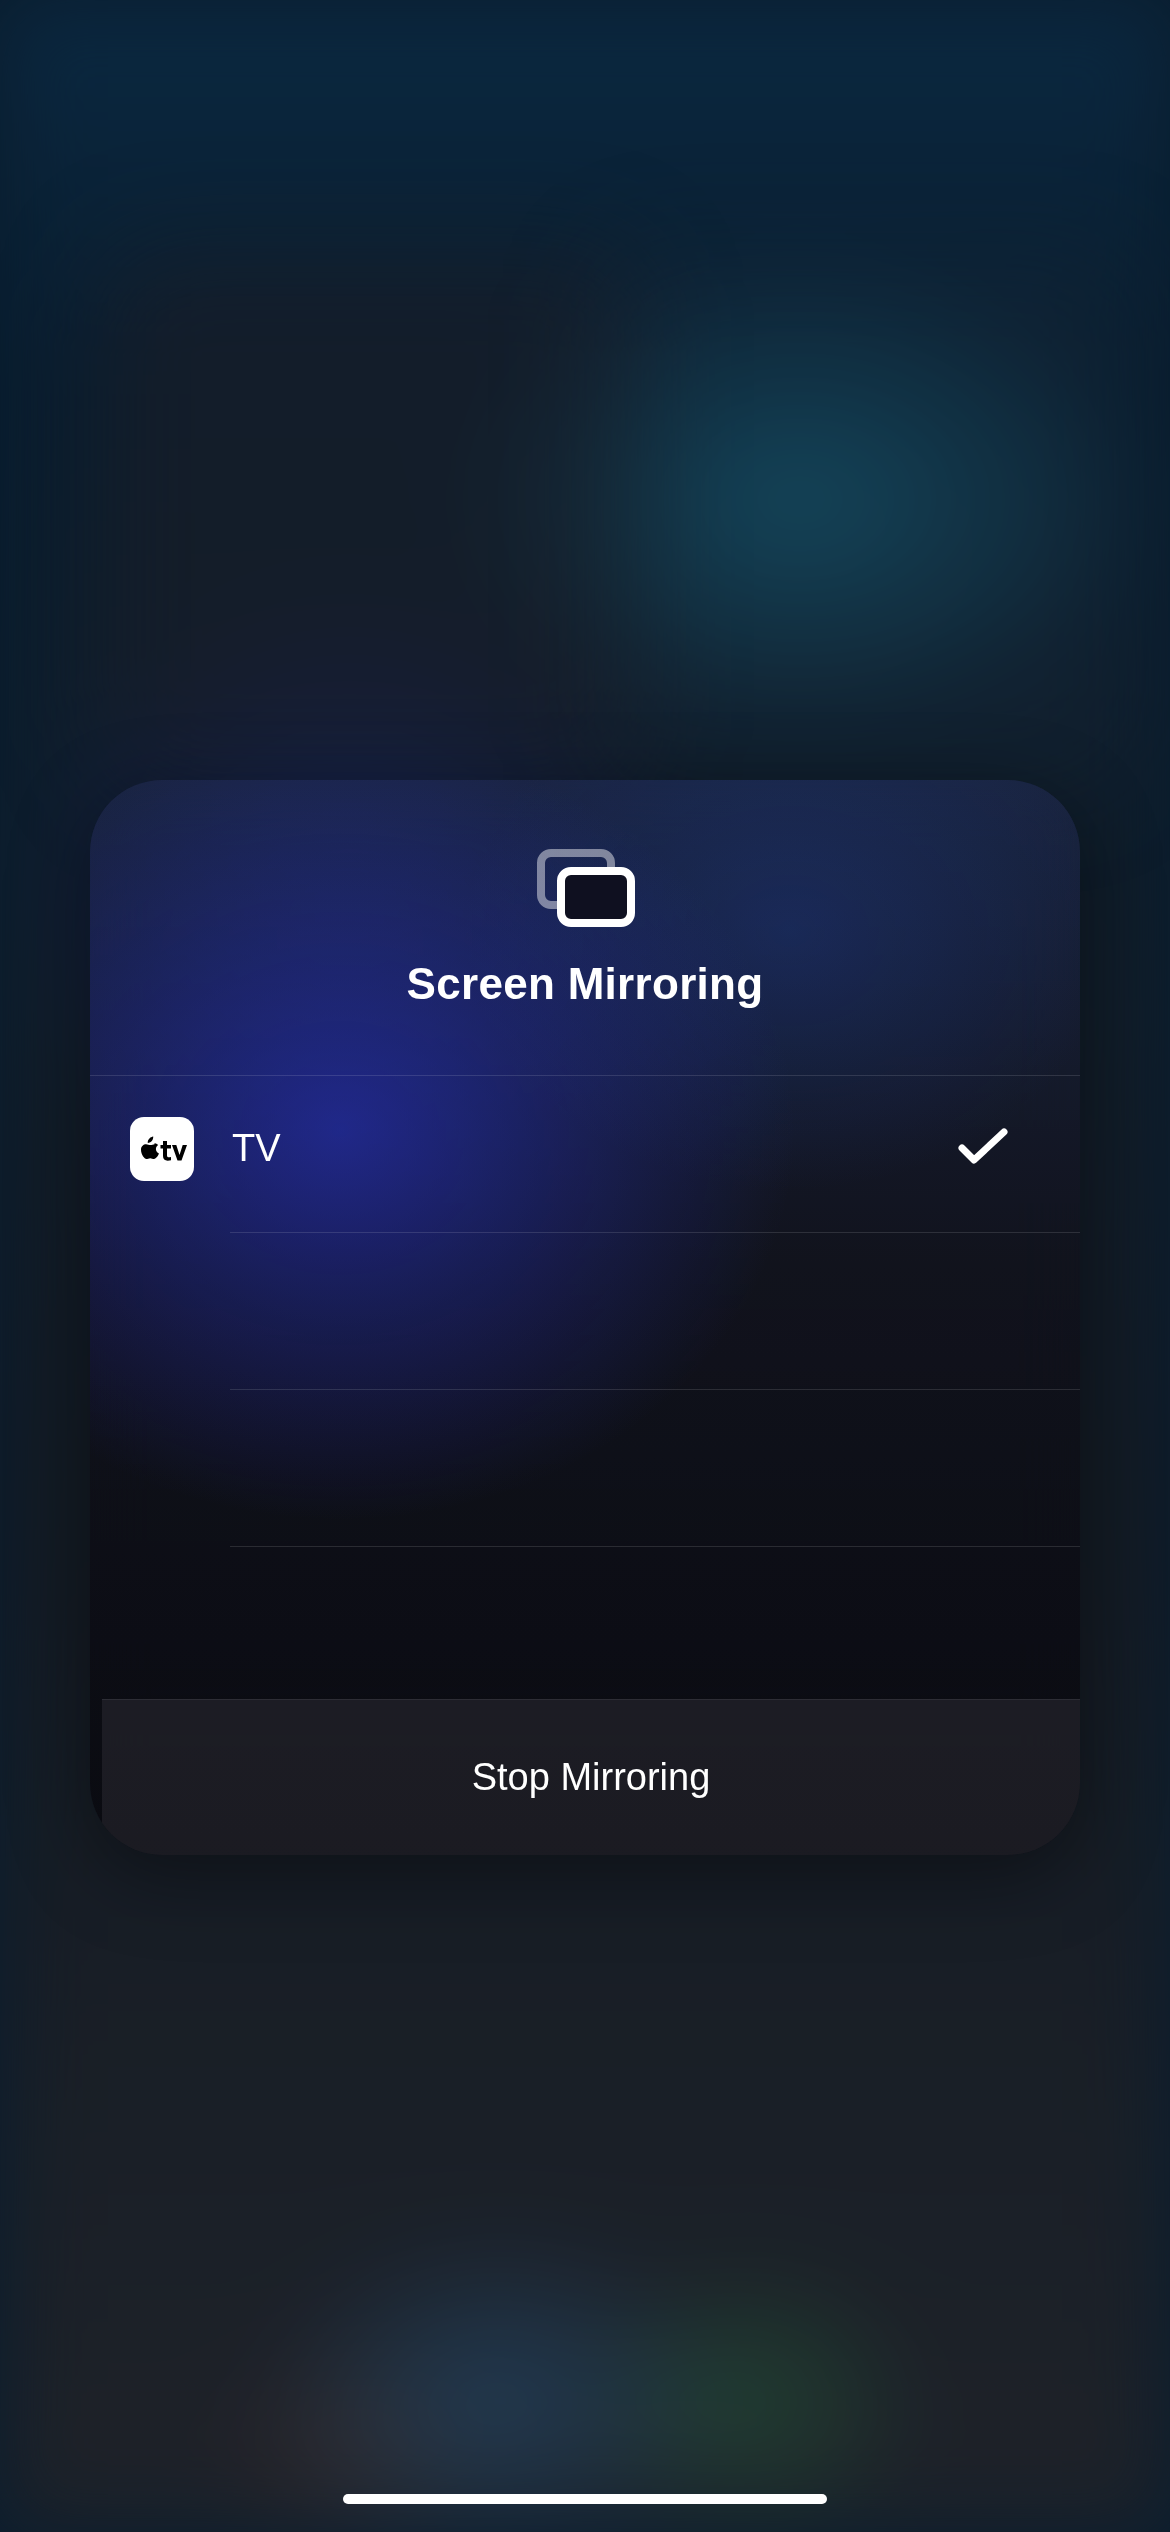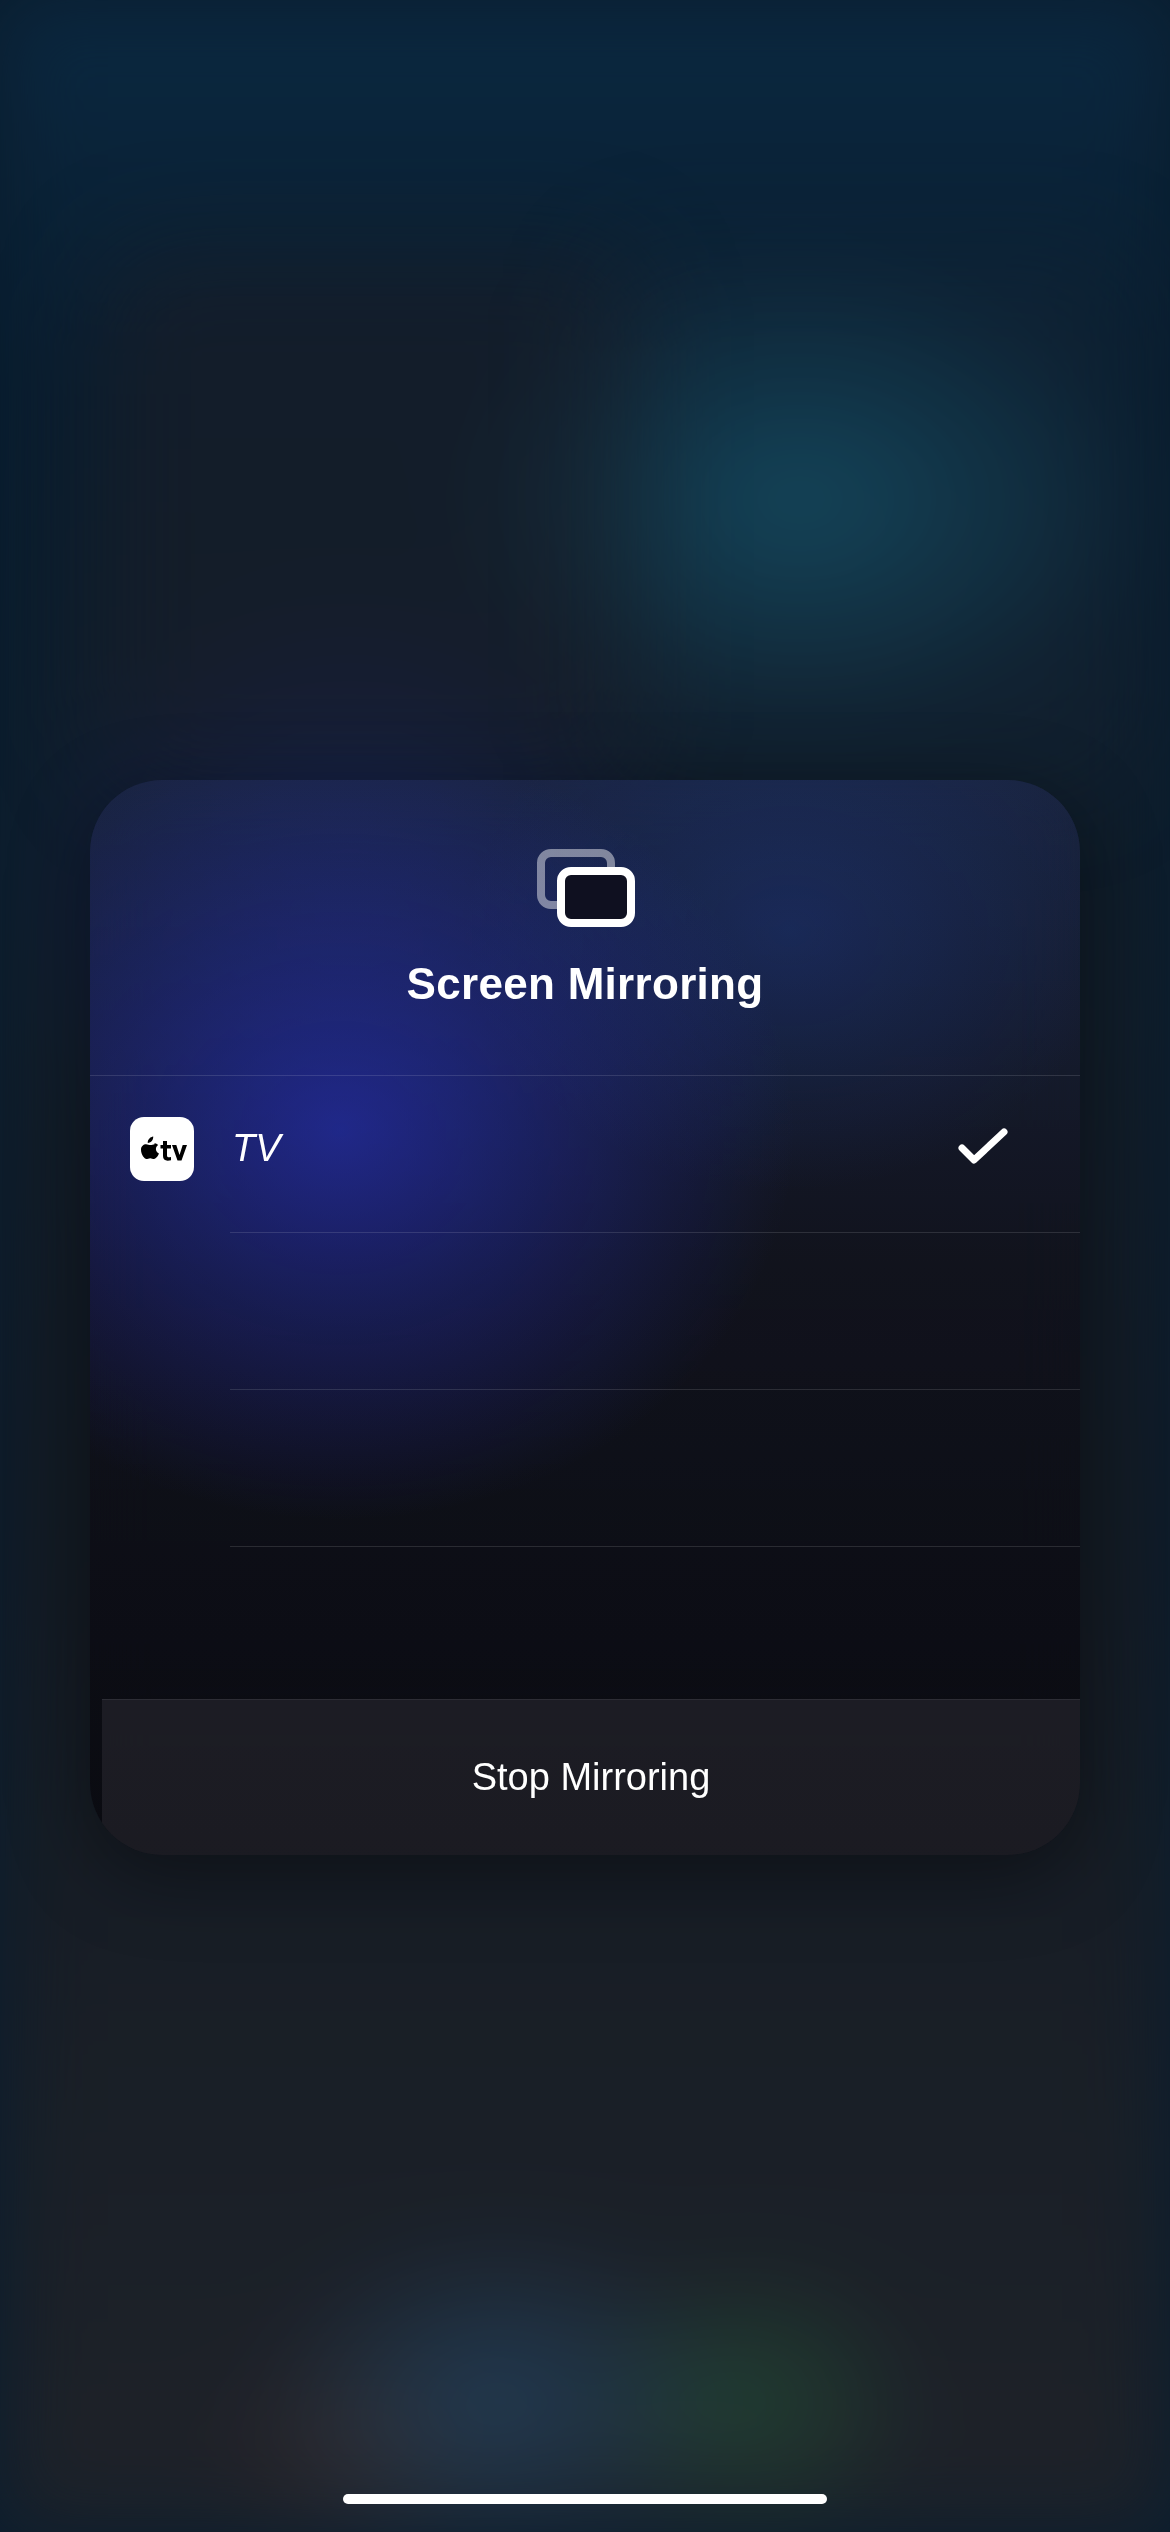--- a/index.html
+++ b/index.html
@@ -102,21 +102,20 @@
     .device-list {
       position: relative;
     }
 
     .device-row {
       height: 157px;
       display: flex;
       align-items: center;
       padding: 0 40px 12px 40px;
       position: relative;
-      font-style: italic;
     }
 
     .device-row::after {
       content: "";
       position: absolute;
       left: 140px;
       right: 0;
       bottom: 0;
       height: 1px;
       background: rgba(255,255,255,0.12);

